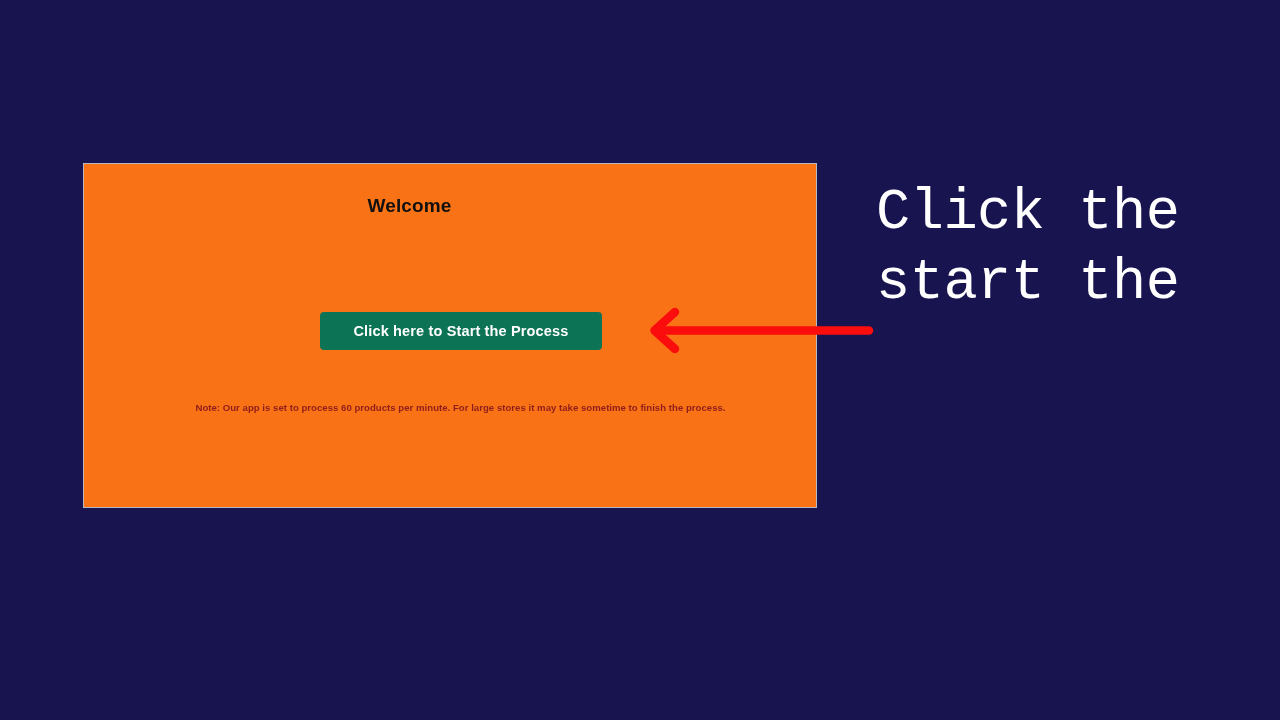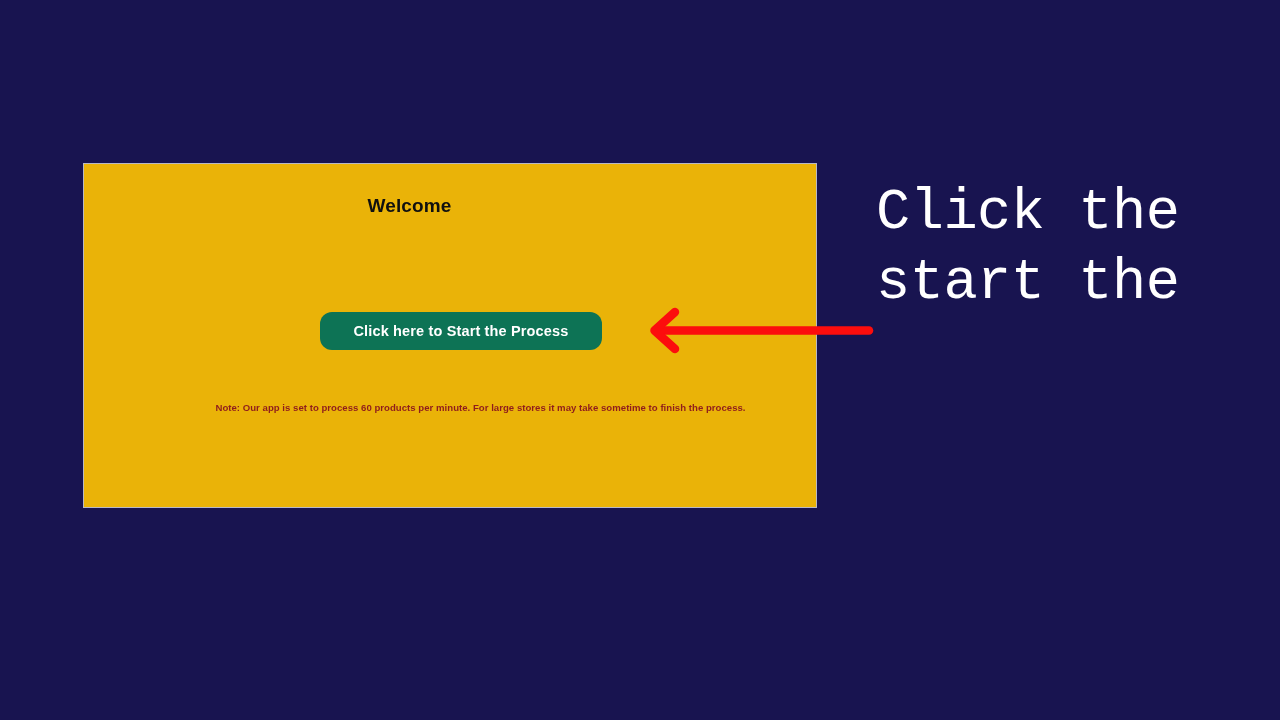--- a/index.html
+++ b/index.html
@@ -22,21 +22,21 @@
     height: 720px;
   }
 
   
   #app-panel {
     position: absolute;
     left: 83px;
     top: 163px;
     width: 734px;
     height: 345px;
-    background: #eab308;
+    background: #f97316;
     border: 1px solid #b9b9c4;
     box-sizing: border-box;
   }
 
   #welcome-heading {
     position: absolute;
     left: 0;
     top: 31px;
     width: 651px;
     text-align: center;
@@ -48,21 +48,21 @@
 
   #start-process-button {
     position: absolute;
     left: 236px;
     top: 148px;
     width: 282px;
     height: 38px;
     background: #0d7355;
     color: #ffffff;
     border: 0;
-    border-radius: 12px;
+    border-radius: 4px;
     font-family: "Liberation Sans", sans-serif;
     font-size: 14.5px;
     font-weight: bold;
     letter-spacing: 0.15px;
     cursor: pointer;
     padding: 0;
     line-height: 38px;
     text-align: center;
   }
 
@@ -70,21 +70,20 @@
     position: absolute;
     left: 0;
     top: 238px;
     width: 753px;
     text-align: center;
     font-size: 9.6px;
     font-weight: bold;
     color: #8f1d1d;
     letter-spacing: 0.02px;
     white-space: nowrap;
-    padding-left: 20px;
   }
 
   
   #annotation-arrow {
     position: absolute;
     left: 644px;
     top: 305px;
     width: 235px;
     height: 52px;
     pointer-events: none;

